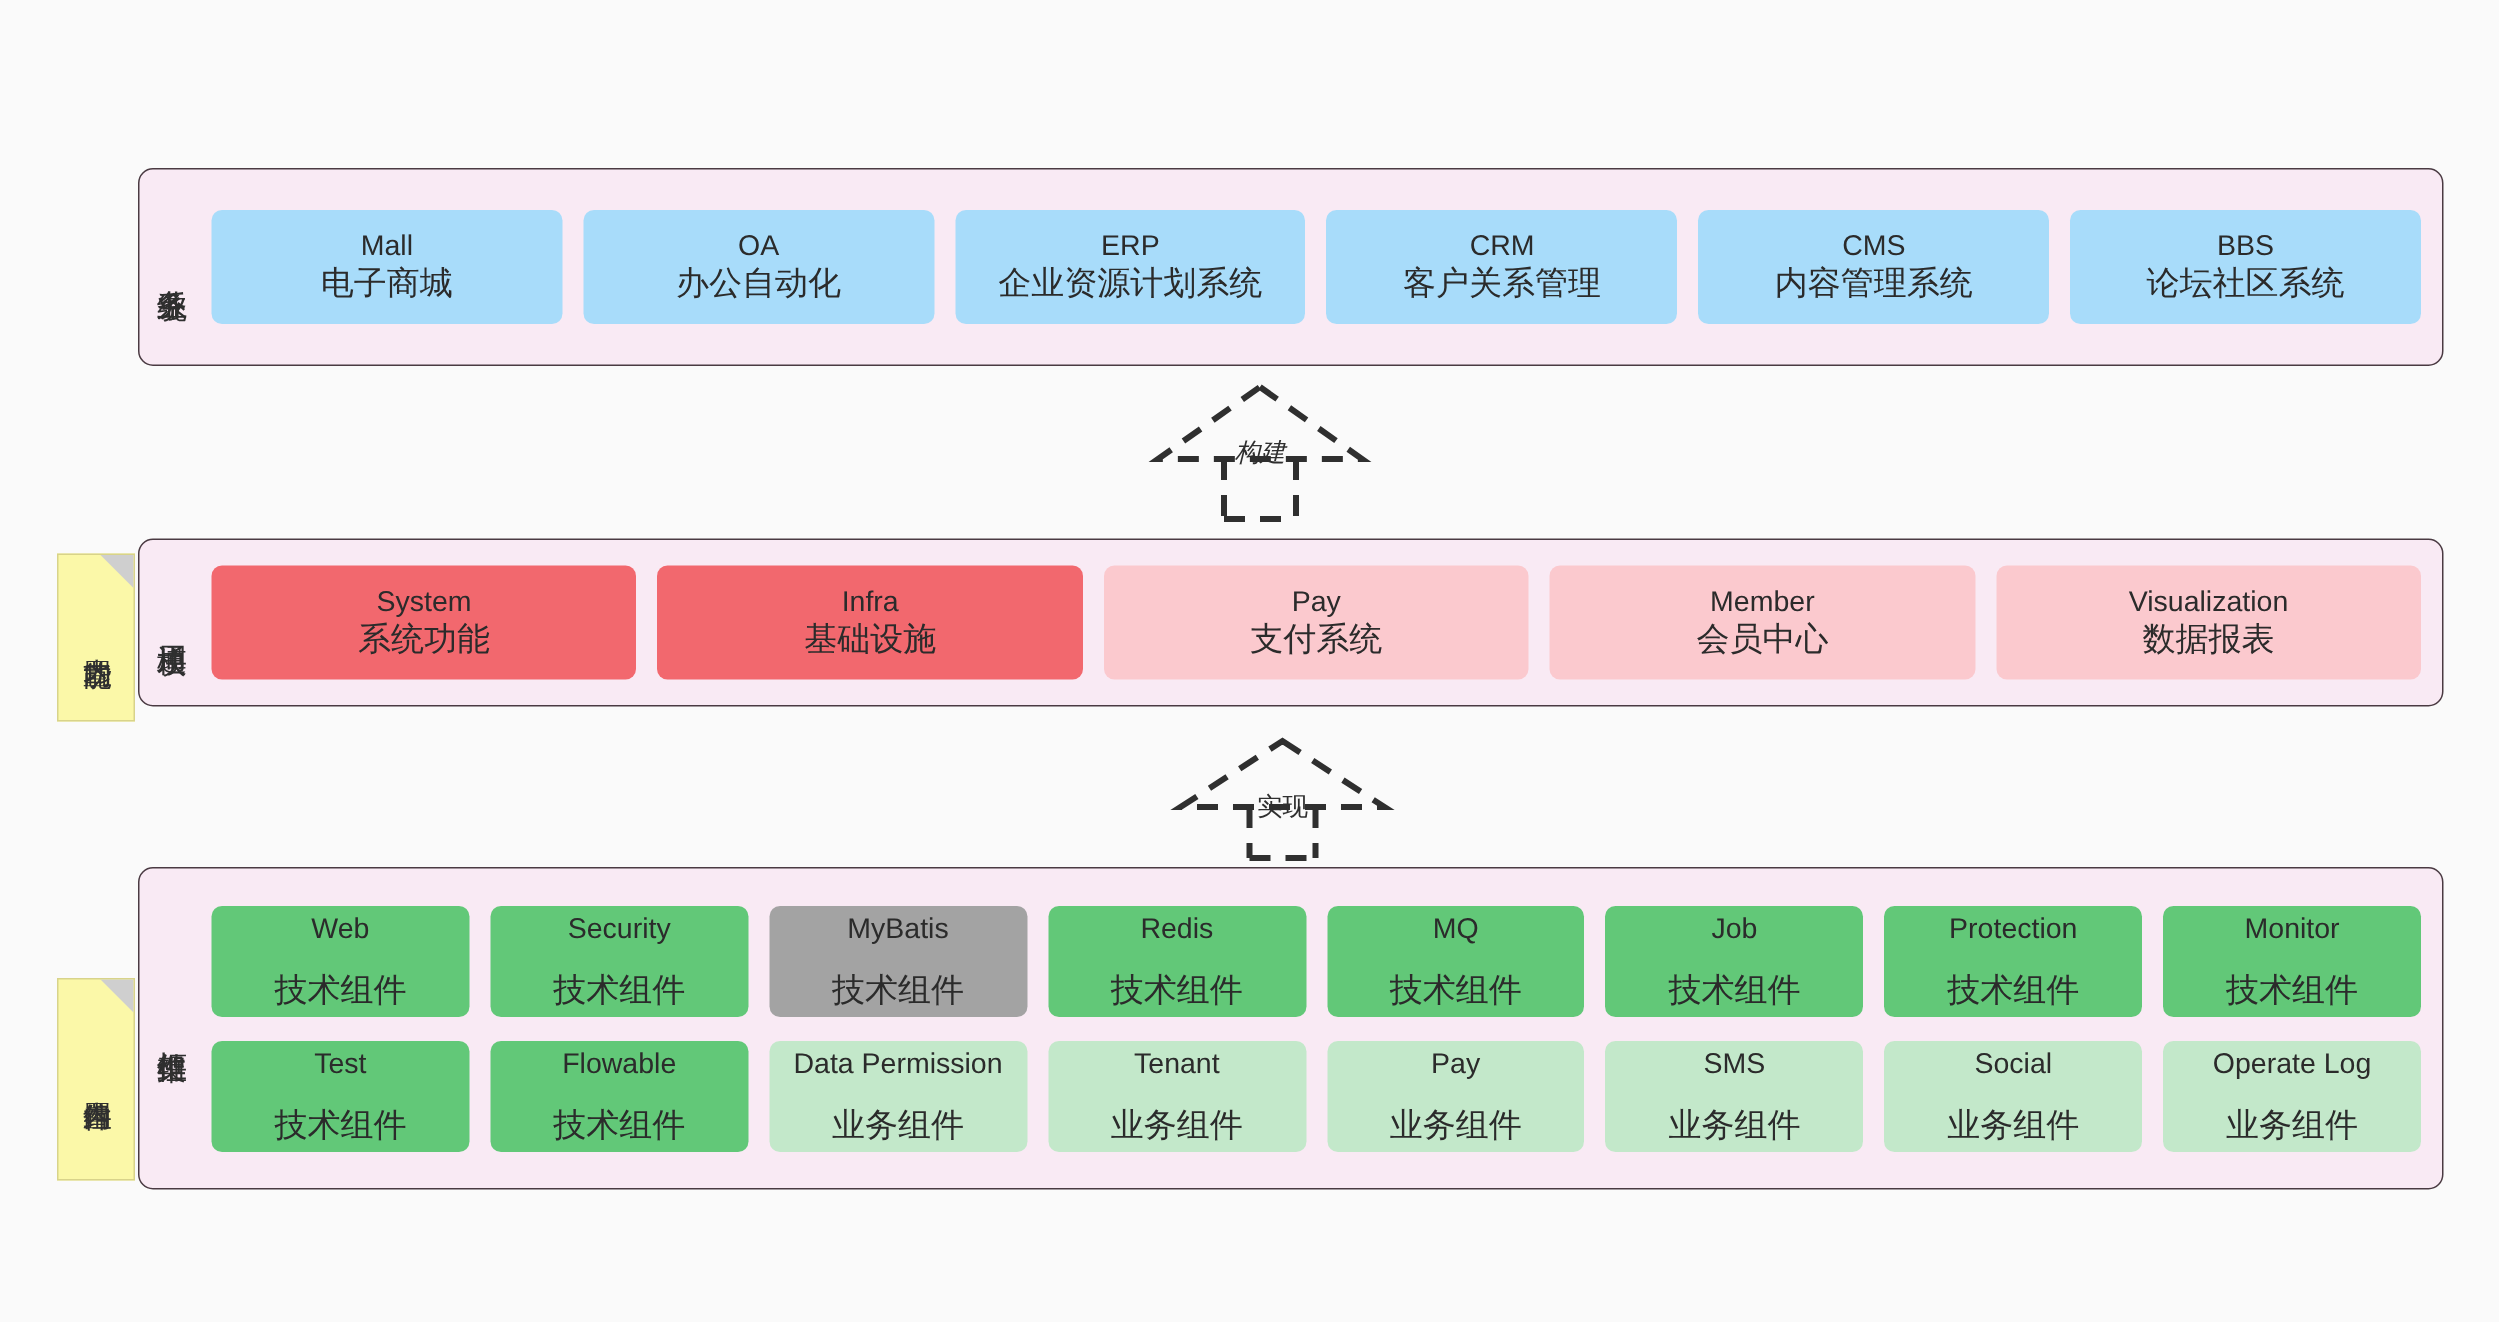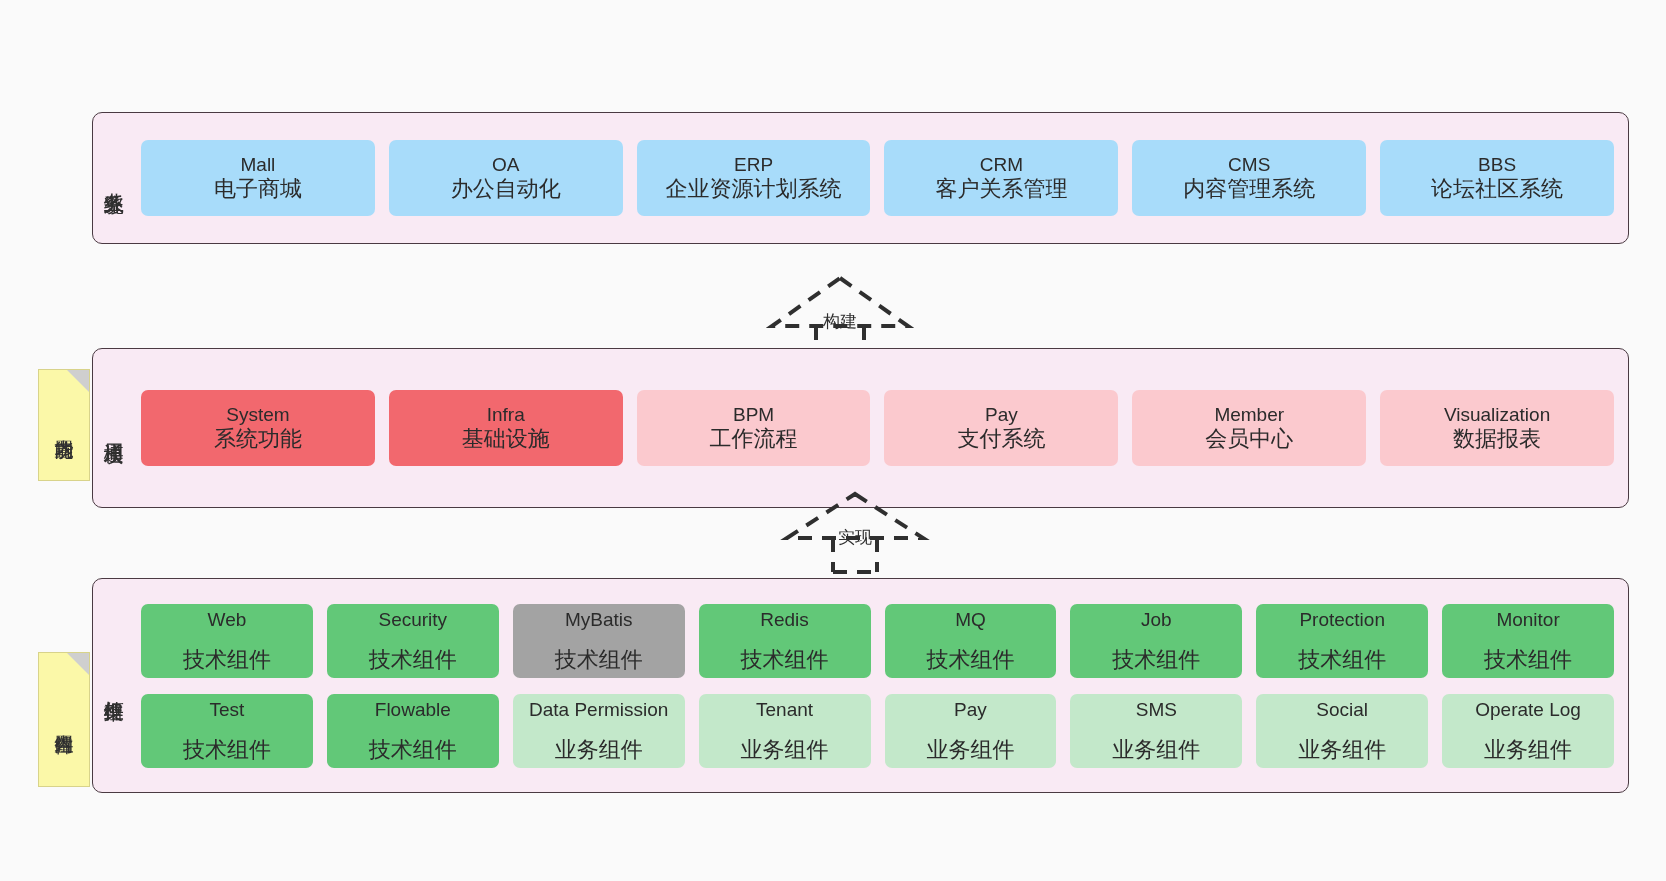--- a/index.html
+++ b/index.html
@@ -87,21 +87,21 @@
   }
   .node .cn {
     font-size: 22px;
     line-height: 1.22;
   }
 
   
   #layer-business { left: 92px; top: 112px; width: 1537px; height: 132px; }
   #layer-business .node { height: 76px; }
 
-  #layer-modules { left: 92px; top: 348px; width: 1537px; height: 160px; }
+  #layer-modules { left: 92px; top: 359px; width: 1537px; height: 112px; }
   #layer-modules .node { height: 76px; }
 
   #layer-framework { left: 92px; top: 578px; width: 1537px; height: 215px; }
   #layer-framework .node { height: 74px; justify-content: space-between; }
 
   
   .sticky-note {
     position: absolute;
     background: #fbf8a8;
     border: 1px solid #d8d38a;
@@ -138,21 +138,21 @@
     position: absolute;
     left: 50%;
     transform: translateX(-50%);
     top: 36px;
     font-size: 17px;
     color: #2f2f2f;
     background: transparent;
     padding: 0 2px;
     white-space: nowrap;
   }
-  #arrow-build { left: 760px; top: 274px; width: 160px; height: 92px; }
+  #arrow-build { left: 760px; top: 254px; width: 160px; height: 92px; font-style: italic; }
   #arrow-impl  { left: 775px; top: 490px; width: 160px; height: 82px; }
 </style>
 </head>
 <body>
 
 <div id="canvas">
 
   <div class="layer-panel" id="layer-business">
     <div class="layer-title">业务系统</div>
     <div class="layer-body">
@@ -213,24 +213,20 @@
         <div class="node" style="background:#f2686e">
           <span class="en">System</span>
           <span class="cn">系统功能</span>
         </div>
 
         <div class="node" style="background:#f2686e">
           <span class="en">Infra</span>
           <span class="cn">基础设施</span>
         </div>
 
-        <div class="node" style="background:#fbc9ce">
-          <span class="en">BPM</span>
-          <span class="cn">工作流程</span>
-        </div>
 
         <div class="node" style="background:#fbc9ce">
           <span class="en">Pay</span>
           <span class="cn">支付系统</span>
         </div>
 
         <div class="node" style="background:#fbc9ce">
           <span class="en">Member</span>
           <span class="cn">会员中心</span>
         </div>

